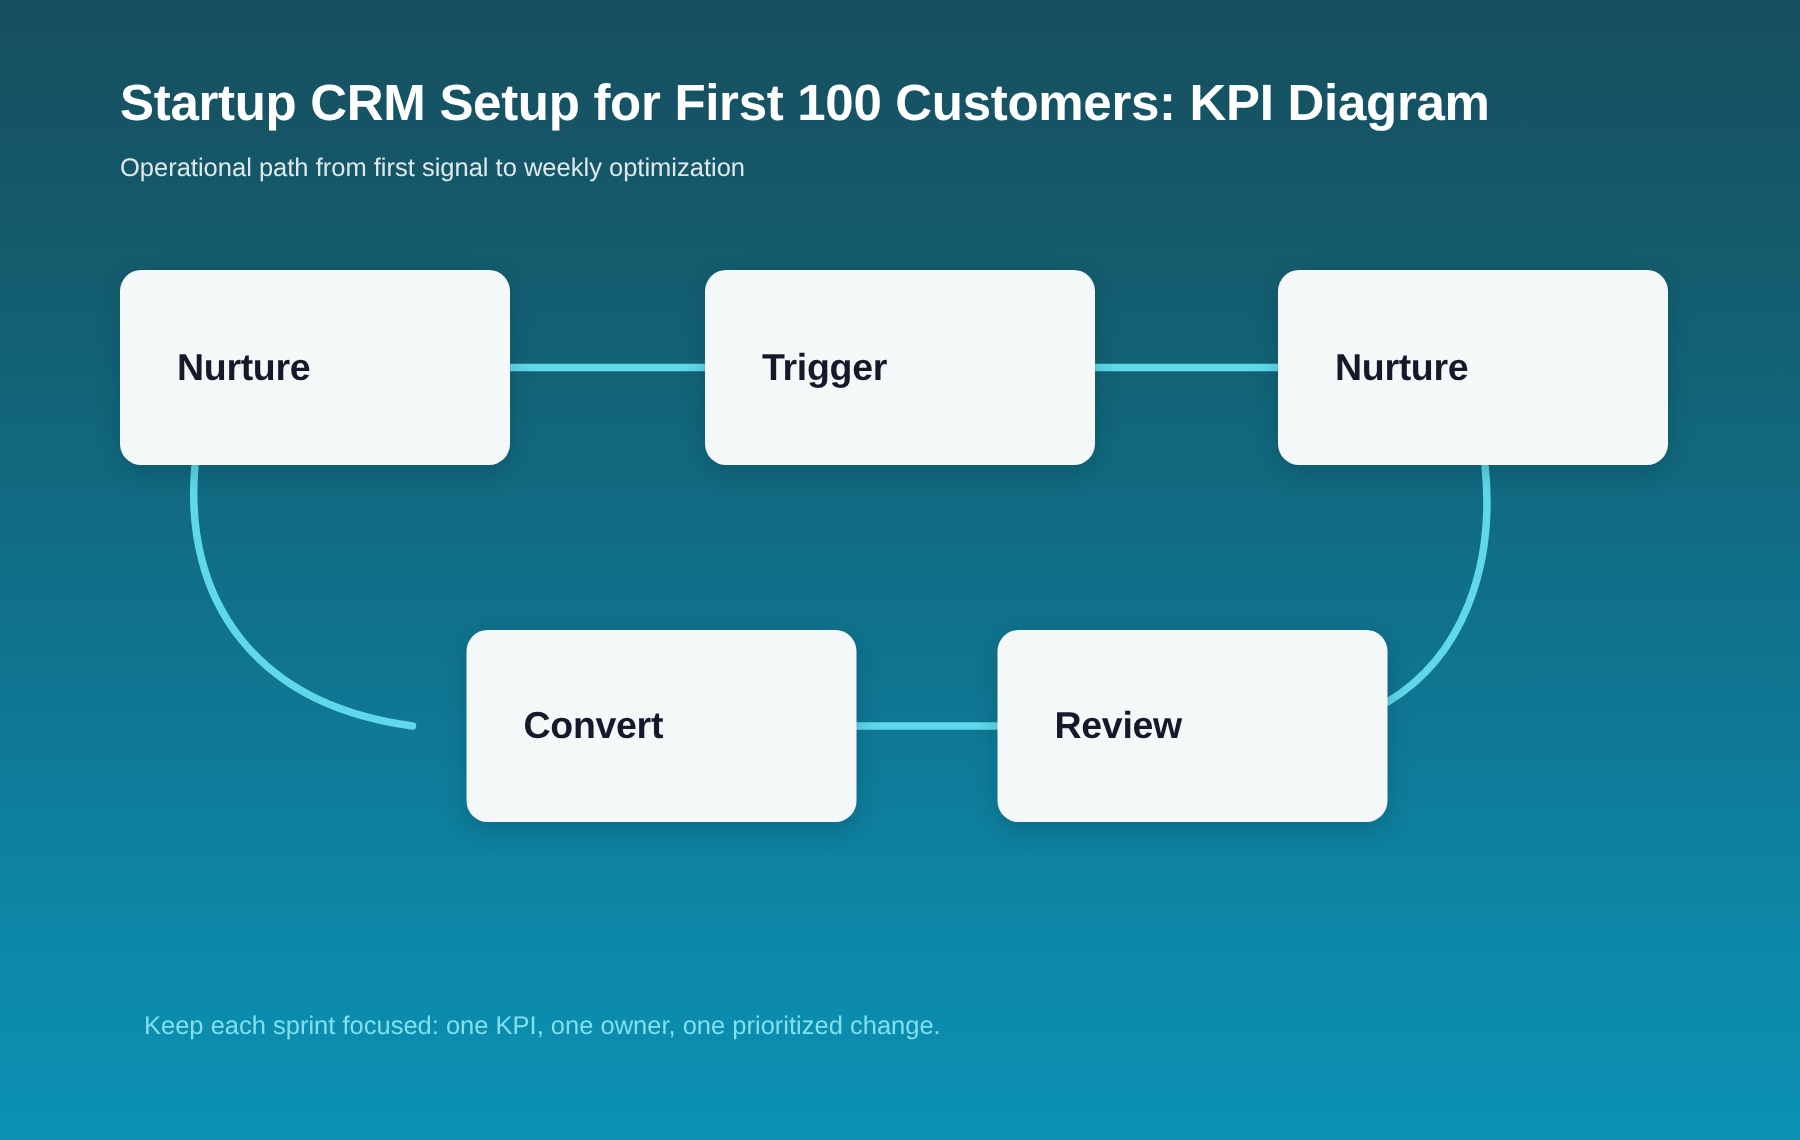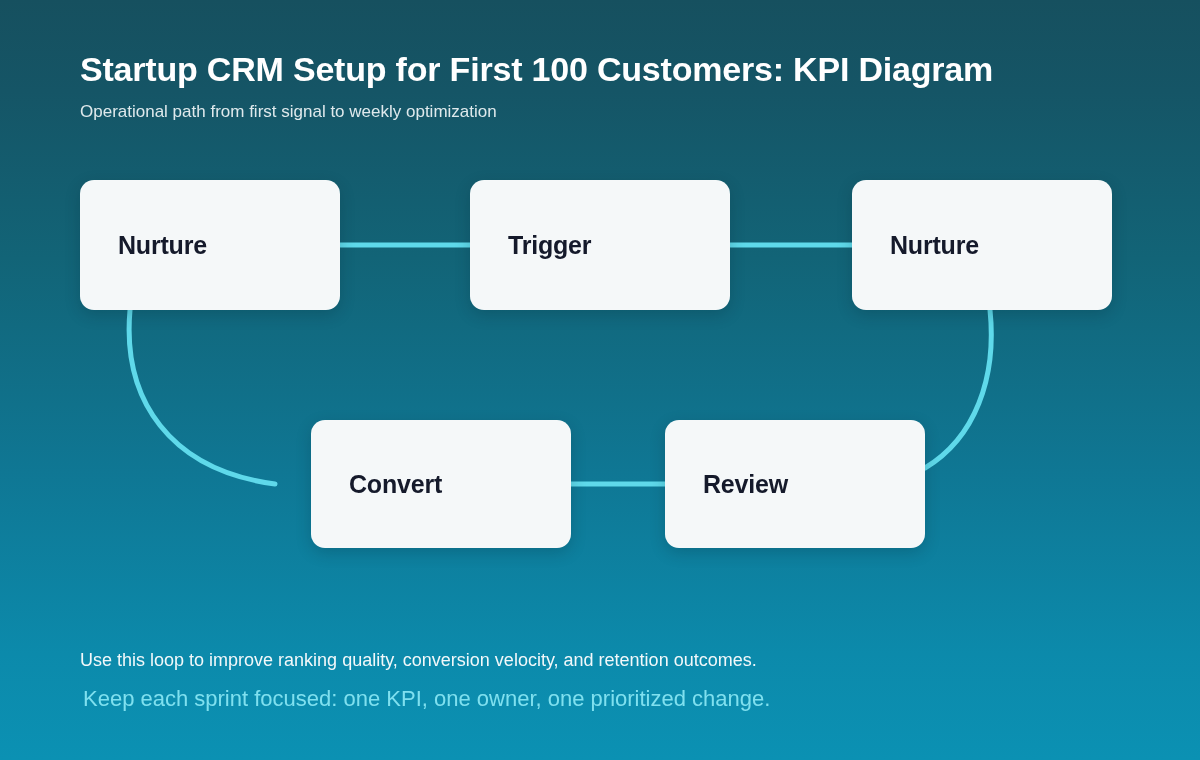--- a/index.html
+++ b/index.html
@@ -97,23 +97,23 @@
     width: 1040px;
   }
   #footer-primary {
     margin: 0;
     font-size: 18px;
     line-height: 28px;
     color: #f2f8fa;
     white-space: nowrap;
   }
   #footer-secondary {
-    margin: 3px;
+    margin: 16px;
     padding-top: 9px;
-    font-size: 22px;
+    font-size: 17px;
     line-height: 26px;
     color: #7fe0ef;
     white-space: nowrap;
   }
 </style>
 </head>
 <body>
 
 <div id="stage">
 
@@ -146,17 +146,16 @@
 
   <div class="node" id="node-convert">
     <span class="node-label">Convert</span>
   </div>
 
   <div class="node" id="node-review">
     <span class="node-label">Review</span>
   </div>
 
   <div id="footer">
-    <p id="footer-primary">Use this loop to improve ranking quality, conversion velocity, and retention outcomes.</p>
     <p id="footer-secondary">Keep each sprint focused: one KPI, one owner, one prioritized change.</p>
   </div>
 
 </div>
 
 </body></html>

